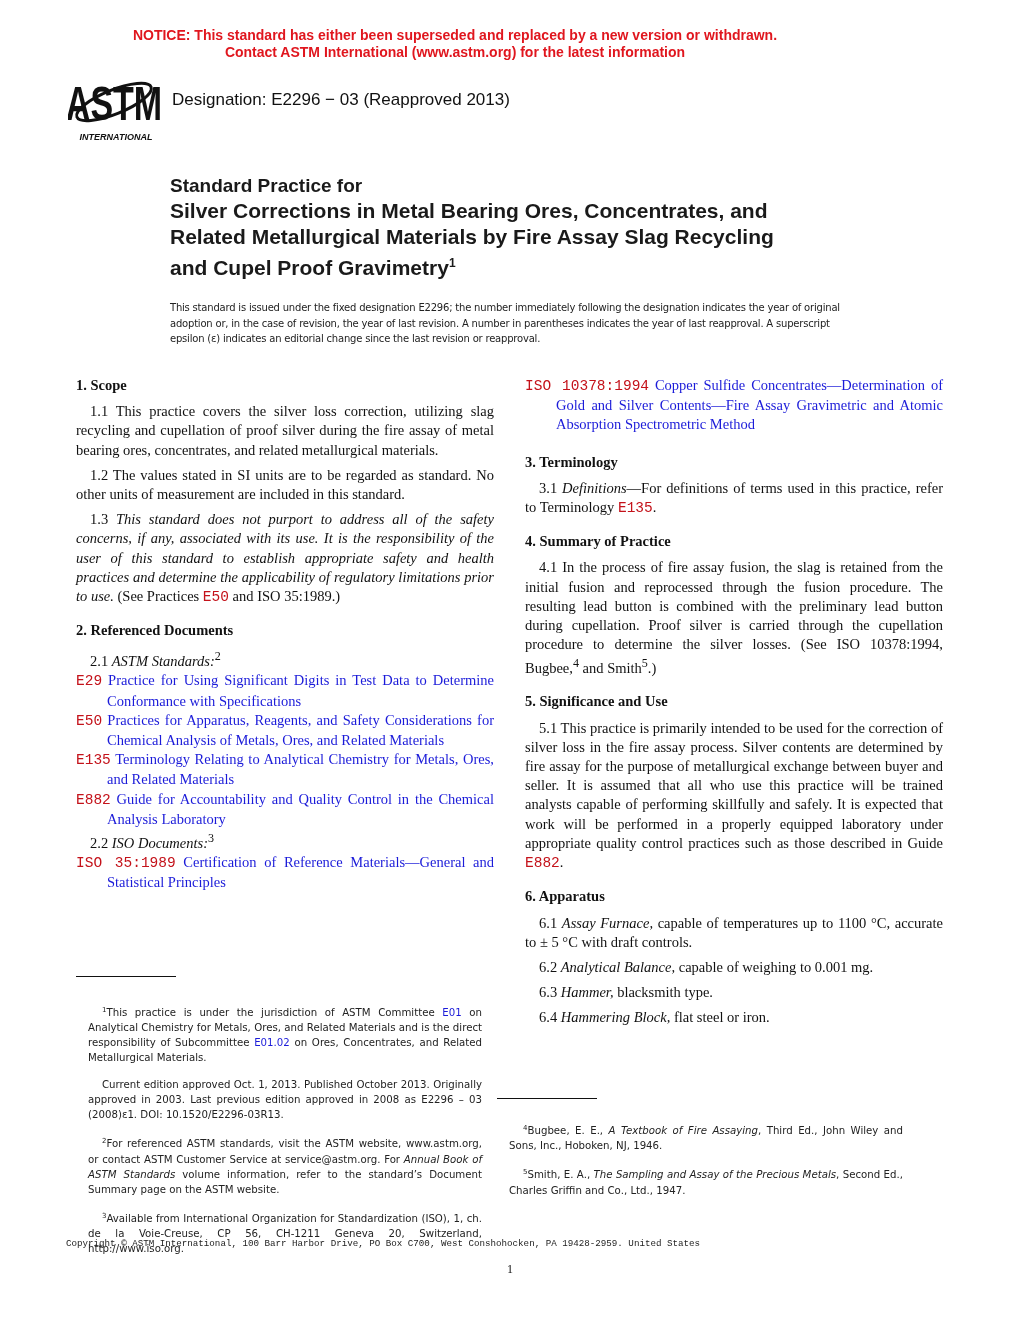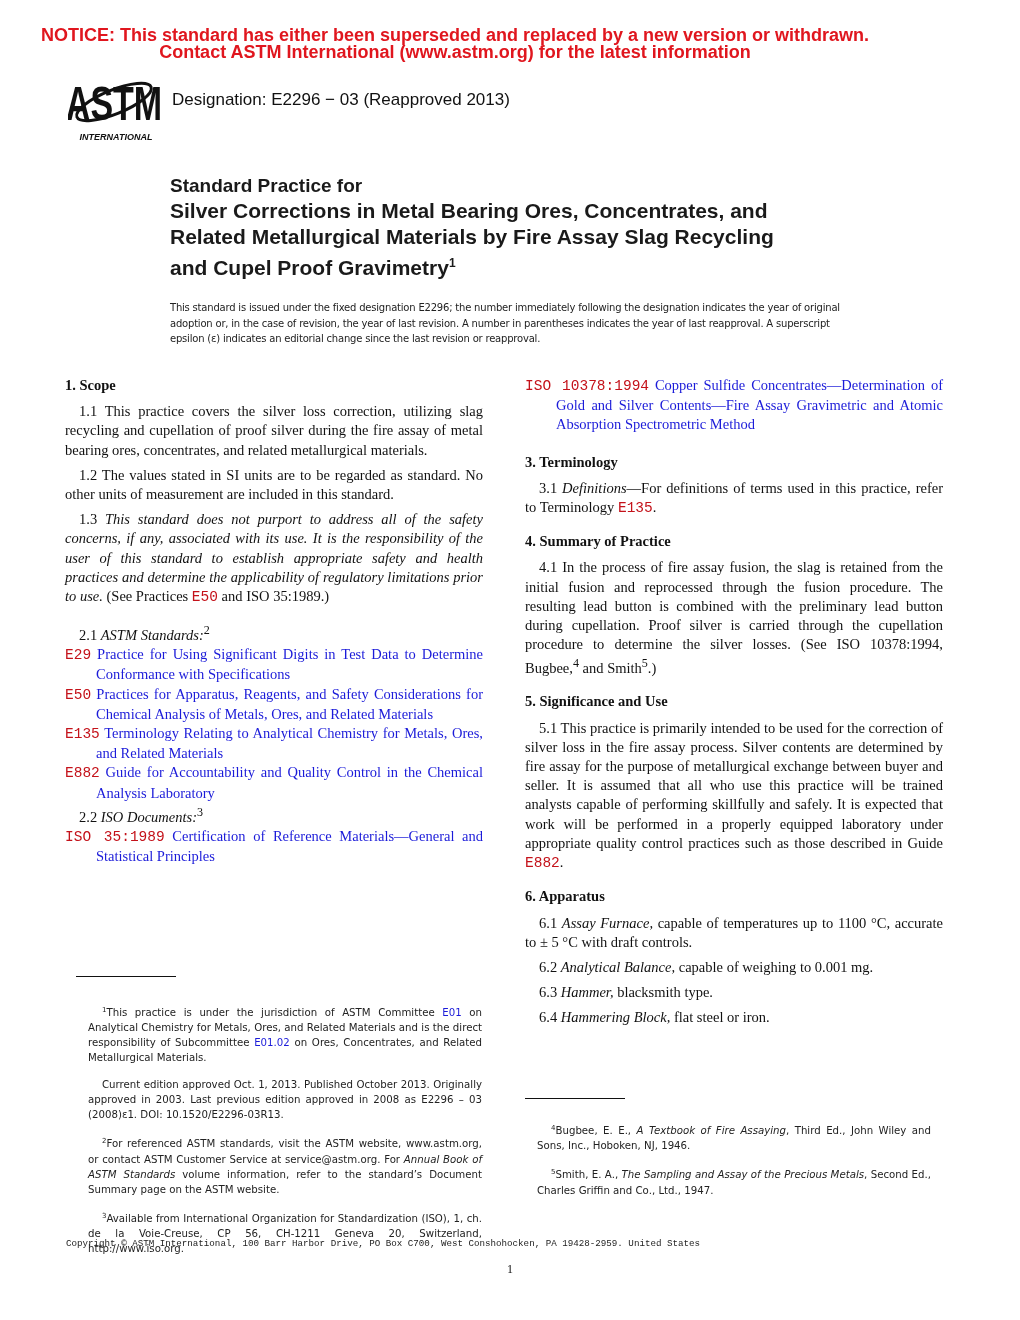--- a/index.html
+++ b/index.html
@@ -1,39 +1,39 @@
 <!DOCTYPE html>
 <html><head>
 <meta charset="utf-8">
 <style>
   html, body { margin:0; padding:0; background:#fff; }
   body { width:1020px; height:1320px; position:relative; overflow:hidden; color:#111; font-family:"Liberation Serif", serif; }
-  .notice { position:absolute; top:27px; left:0; width:910px; text-align:center; color:#e0161e; font-family:"Liberation Sans", sans-serif; font-weight:bold; font-size:18px; line-height:17px; }
+  .notice { position:absolute; top:27px; left:0; width:910px; text-align:center; color:#e0161e; font-family:"Liberation Sans", sans-serif; font-weight:bold; font-size:14px; line-height:17px; }
   .logo { position:absolute; left:68px; top:72px; width:96px; height:72px;text-align:center; }
   .designation { position:absolute; left:172px; top:90px; font-family:"Liberation Sans", sans-serif; font-size:17px; color:#111; }
   .title-block { position:absolute; left:170px; top:174px; width:720px; font-family:"Liberation Sans", sans-serif; font-weight:bold; color:#1a1a1a; }
   .title-pre { font-size:19px; line-height:24px; }
   .title-main { font-size:21px; line-height:26px; }
   .title-main sup { font-size:12px; }
   .issue-note { position:absolute; left:170px; top:300px; width:680px; font-family:"DejaVu Sans", sans-serif; font-size:10px; line-height:15.5px; color:#222; letter-spacing:-0.2px; }
   .col { position:absolute; width:418px; font-size:14.5px; line-height:19.2px; text-align:justify; }
-  .col-left { left:65px; top:376px; }
+  .col-left { left:76px; top:376px; }
   .col-right { left:525px; top:376px; }
   h2 { font-size:14.5px; font-weight:bold; margin:0 0 7px 0; }
   p { margin:0 0 6px 0; }
   .ind { text-indent:14px; }
   .sec { margin-top:14px; }
   .red { color:#c4121a;font-family:Liberation Mono, monospace; }
   .blue { color:#1b1bd9; }
   .ref { padding-left:31px; text-indent:-31px; margin:0; }
   .sub { padding-left:14px; margin:0; }
   .fnrule { width:100px; border-top:1px solid #111; margin:0; }
   .footnotes { position:absolute; font-family:"DejaVu Sans", sans-serif; font-size:10.2px; line-height:15px; text-align:justify; color:#222; width:418px; }
   .fn-left { left:76px; top:976px; }
-  .fn-right { left:525px; top:1112px; }
+  .fn-right { left:497px; top:1112px; }
   .footnotes p { margin:12px; }
   .footnotes sup { font-size:7px; }
   .copyright { position:absolute; left:66px; top:1238px; font-family:Liberation Mono, monospace; font-size:9.2px; color:#222;text-align:center; }
   .pagenum { position:absolute; left:507px; top:1262px; font-size:12px; }
   i { font-style:italic; }
 </style>
 </head>
 <body>
 
 <div class="notice">
@@ -62,20 +62,21 @@
 
 <div class="col col-left">
   <section>
     <h2>1.  Scope</h2>
     <p class="ind">1.1 This practice covers the silver loss correction, utilizing slag recycling and cupellation of proof silver during the fire assay of metal bearing ores, concentrates, and related metallurgical materials.</p>
     <p class="ind">1.2 The values stated in SI units are to be regarded as standard. No other units of measurement are included in this standard.</p>
     <p class="ind"><span>1.3 </span><i>This standard does not purport to address all of the safety concerns, if any, associated with its use. It is the responsibility of the user of this standard to establish appropriate safety and health practices and determine the applicability of regulatory limitations prior to use.</i><span> (See Practices </span><span class="red">E50</span><span> and ISO 35:1989.)</span></p>
   </section>
 
   <section class="sec">
+    <h2>2.  Referenced Documents</h2>
     <p class="sub"><span>2.1 </span><i>ASTM Standards:</i><sup>2</sup></p>
     <p class="ref"><span class="red">E29</span> <span class="blue">Practice for Using Significant Digits in Test Data to Determine Conformance with Specifications</span></p>
     <p class="ref"><span class="red">E50</span> <span class="blue">Practices for Apparatus, Reagents, and Safety Considerations for Chemical Analysis of Metals, Ores, and Related Materials</span></p>
     <p class="ref"><span class="red">E135</span> <span class="blue">Terminology Relating to Analytical Chemistry for Metals, Ores, and Related Materials</span></p>
     <p class="ref"><span class="red">E882</span> <span class="blue">Guide for Accountability and Quality Control in the Chemical Analysis Laboratory</span></p>
     <p class="sub"><span>2.2 </span><i>ISO Documents:</i><sup>3</sup></p>
     <p class="ref"><span class="red">ISO 35:1989</span> <span class="blue">Certification of Reference Materials—General and Statistical Principles</span></p>
   </section>
 </div>
 

